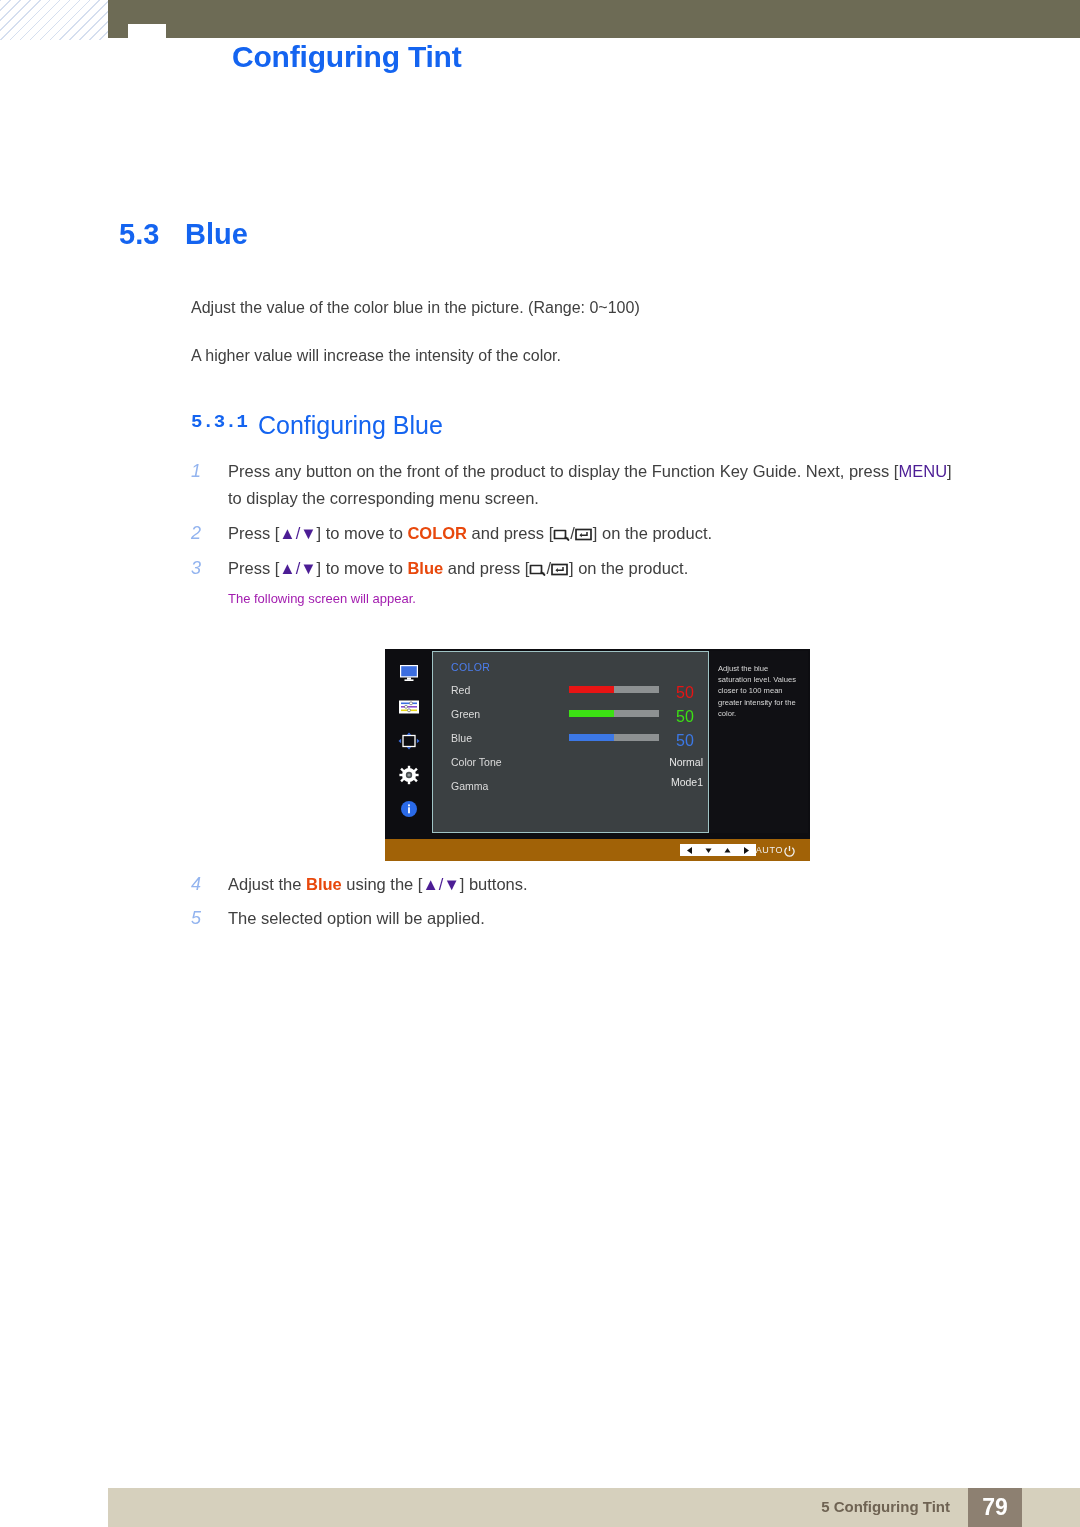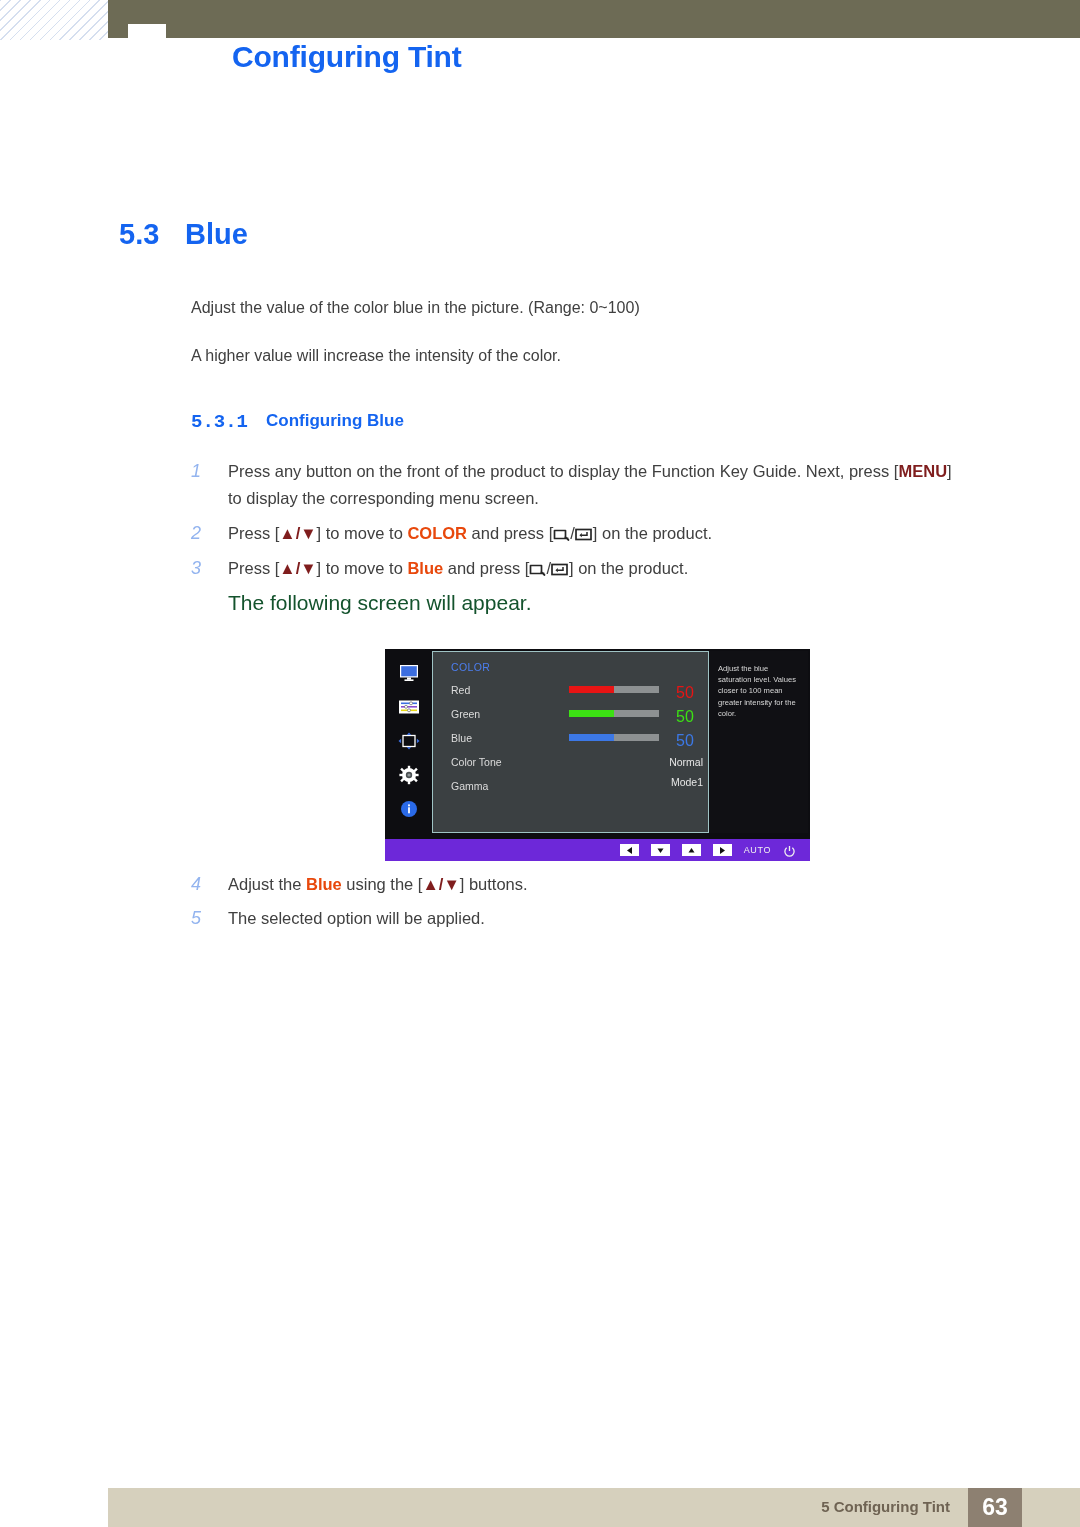--- a/index.html
+++ b/index.html
@@ -50,45 +50,45 @@
   }
   #para1{ top:299px; }
   #para2{ top:347px; }
 
   
   .sub-num{
     position:absolute; left:191px; top:411px;
     font-size:19px; font-weight:bold; color:#1464f0;font-family:Liberation Mono, monospace;
   }
   .sub-title{
-    position:absolute; left:266px; top:411px;
-    font-size:17px; font-weight:bold; color:#1464f0;
+    position:absolute; left:258px; top:411px;
+    font-size:25px; font-weight:normal; color:#1464f0;
   }
 
   
   .step-no{
     position:absolute; left:191px; width:22px; text-align:left;
     font-size:18px; font-style:italic; color:#93b4ef;
   }
   .step-tx{
     position:absolute; left:228px;
     font-size:16.5px; color:#404040; white-space:nowrap;
   }
   #s1n{top:461px;} #s1t{top:462px;}
   #s1c{ position:absolute; left:228px; top:489px;
         font-size:16.5px; color:#404040; white-space:nowrap; }
   #s2n{top:523px;} #s2t{top:524px;}
   #s3n{top:558px;} #s3t{top:559px;}
   #s3c{ position:absolute; left:228px; top:591px;
-        font-size:21px; color:#14532d; white-space:nowrap; }
+        font-size:13px; color:#a21caf; white-space:nowrap; }
   #s4n{top:874px;} #s4t{top:875px;}
   #s5n{top:908px;} #s5t{top:909px;}
 
   .hot{ color:#e8480c; font-weight:bold; }
-  .kbold{ color:#7f1d1d; font-weight:bold; }
+  .kbold{ color:#4c1d95; font-weight:normal; }
 
   
   .gk{ display:inline-block; vertical-align:-2px; }
   .gk svg{ display:block; }
 
   
   .osd{
     position:absolute; left:385px; top:649px;
     width:425px; height:212px; background:#0d0d11;
   }
@@ -123,22 +123,22 @@
   }
 
   .osd-tip{
     position:absolute; left:325px; top:2px; width:98px; height:182px;
     background:#101014; color:#d8d8d8;
     font-size:7.6px; line-height:1.48; padding:12px 6px 0 8px;
   }
 
   .osd-foot{
     position:absolute; left:0; top:190px; width:425px; height:22px;
-    background:#6d28d9; display:flex; align-items:center;
-    justify-content:flex-end; padding-right:14px; gap:12px;
+    background:#a16207; display:flex; align-items:center;
+    justify-content:flex-end; padding-right:14px; 
   }
   .fkey{
     width:19px; height:12px; background:#ffffff;
     display:flex; align-items:center; justify-content:center;
   }
   .fkey svg{ display:block; }
   .fauto{ color:#f0f0f0; font-size:9px; letter-spacing:.6px; }
   .fpow{ width:13px; height:13px; }
 
   
@@ -325,13 +325,13 @@
 
 <div class="step-no" id="s4n">4</div>
 <div class="step-tx" id="s4t"><span>Adjust the </span><span class="hot">Blue</span><span> using the [</span><span class="kbold">▲/▼</span><span>] buttons.</span></div>
 
 <div class="step-no" id="s5n">5</div>
 <div class="step-tx" id="s5t">The selected option will be applied.</div>
 
 <div class="ftr-bar"></div>
 <div class="ftr-bar2"></div>
 <div class="ftr-txt">5 Configuring Tint</div>
-<div class="ftr-pg">63</div>
+<div class="ftr-pg">79</div>
 
 </body></html>

